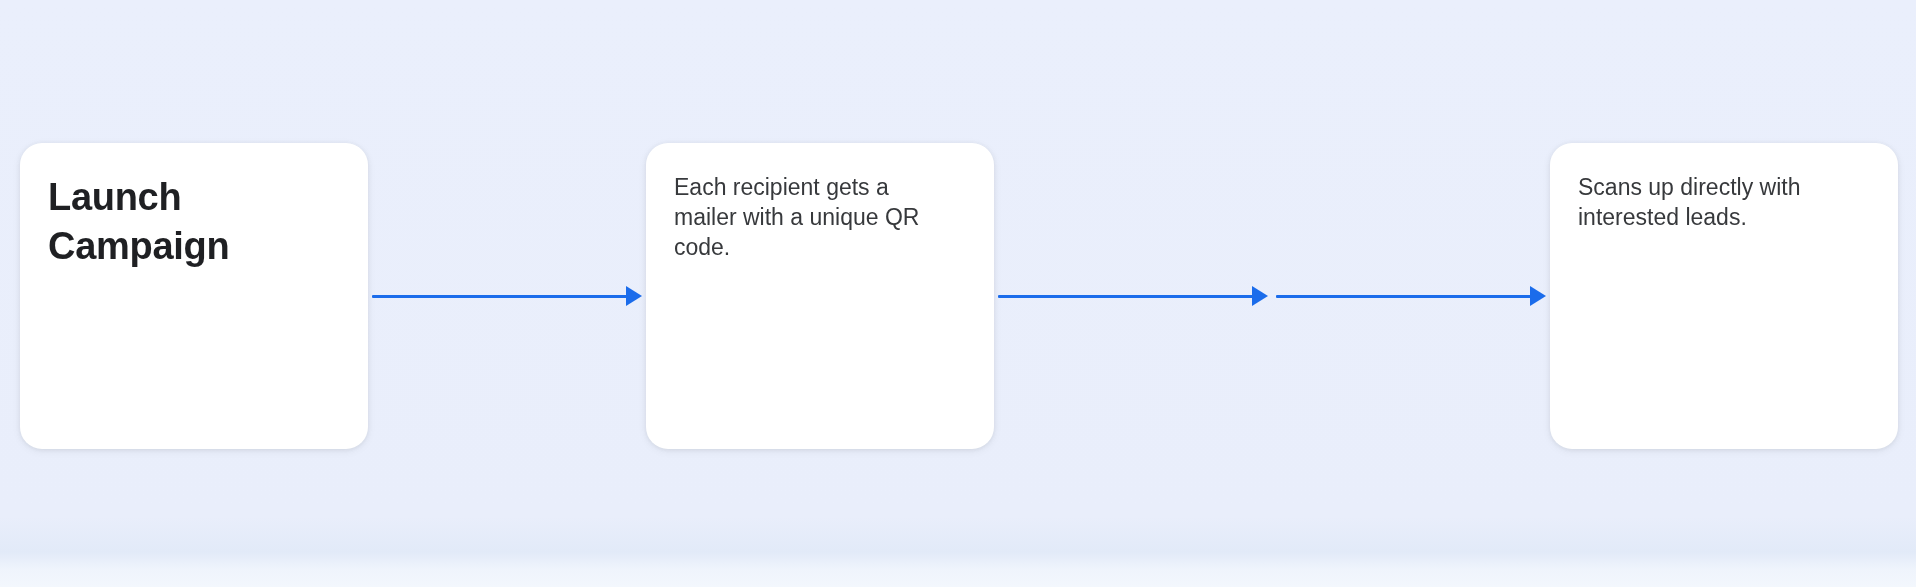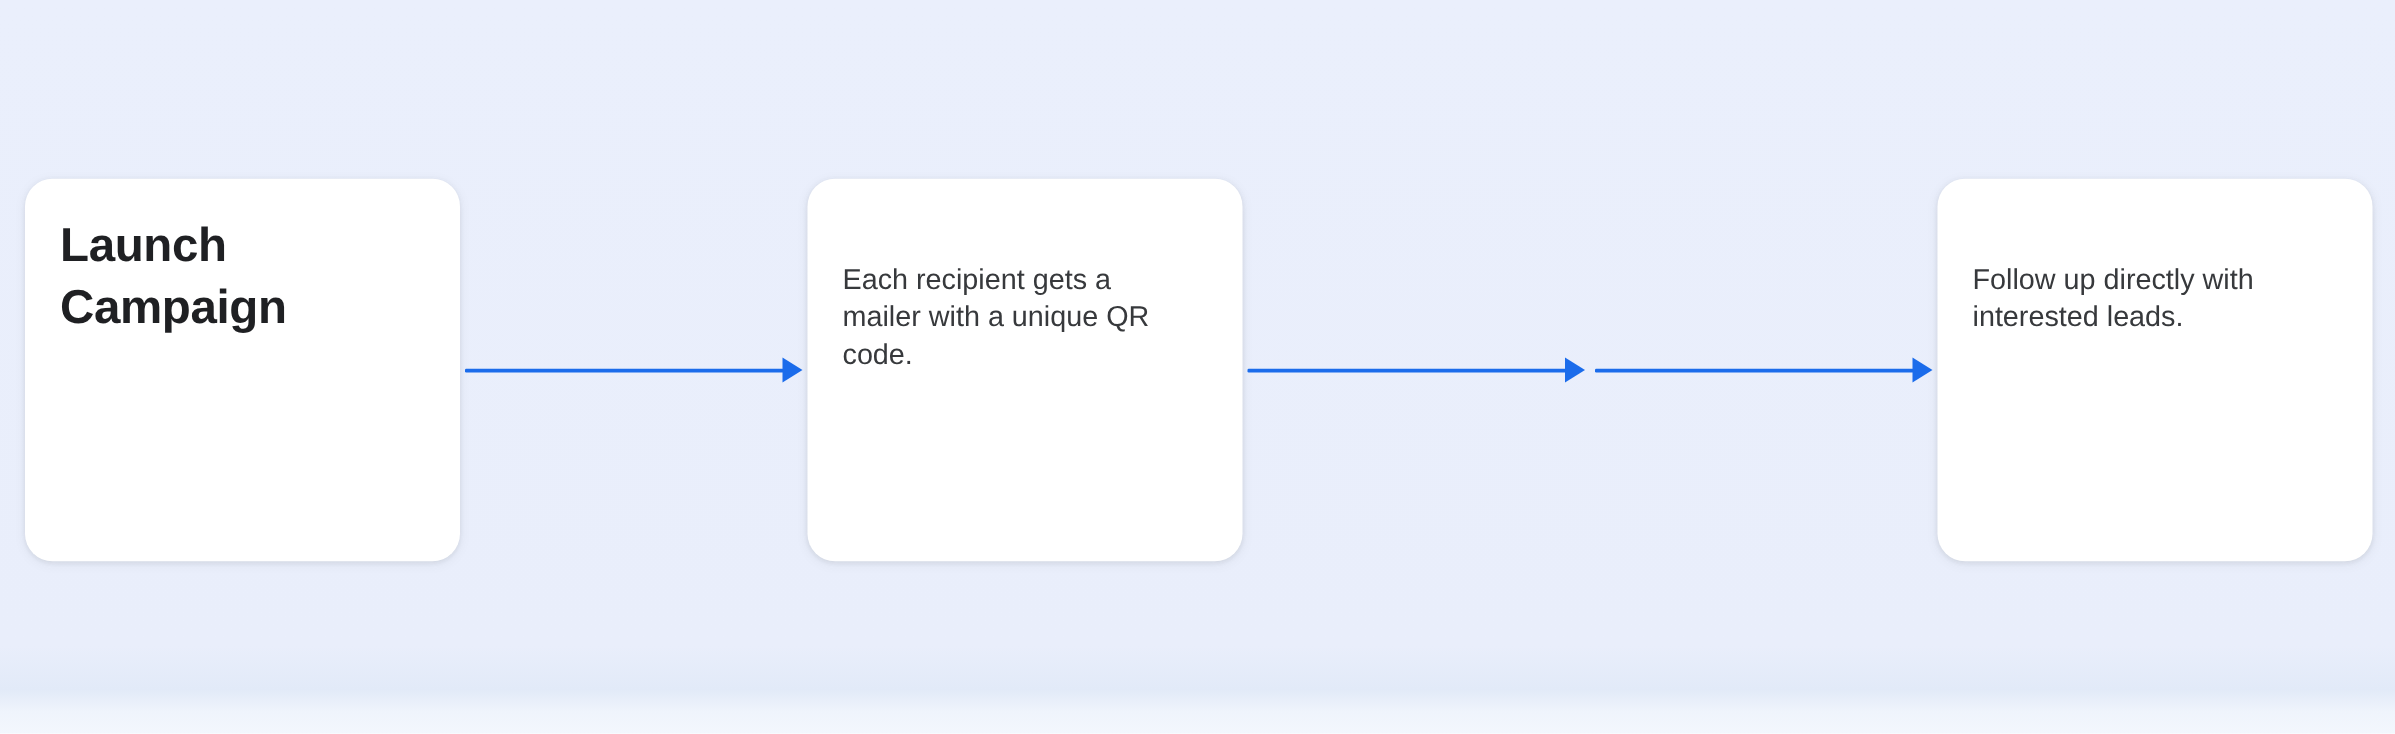--- a/index.html
+++ b/index.html
@@ -38,21 +38,20 @@
     line-height: 1.28;
     color: #1f2023;
     letter-spacing: -0.3px;
     margin-bottom: 12px;
   }
   .card-desc {
     font-size: 23px;
     font-weight: 400;
     line-height: 1.3;
     color: #37393c;
-    margin-top: 36px;
   }
   .arrow {
     flex: 1 1 auto;
     align-self: center;
     display: flex;
     align-items: center;
     height: 24px;
     padding: 0 4px;
   }
   .arrow-line {
@@ -94,17 +93,17 @@
       <div class="arrow-head"></div>
     </div>
 
 
     <div class="arrow">
       <div class="arrow-line"></div>
       <div class="arrow-head"></div>
     </div>
 
     <div class="card">
-      <div class="card-desc">Follow up directly with interested leads.</div>
+      <div class="card-desc">Scans up directly with interested leads.</div>
     </div>
 
   </div>
 </div>
 
 </body></html>

